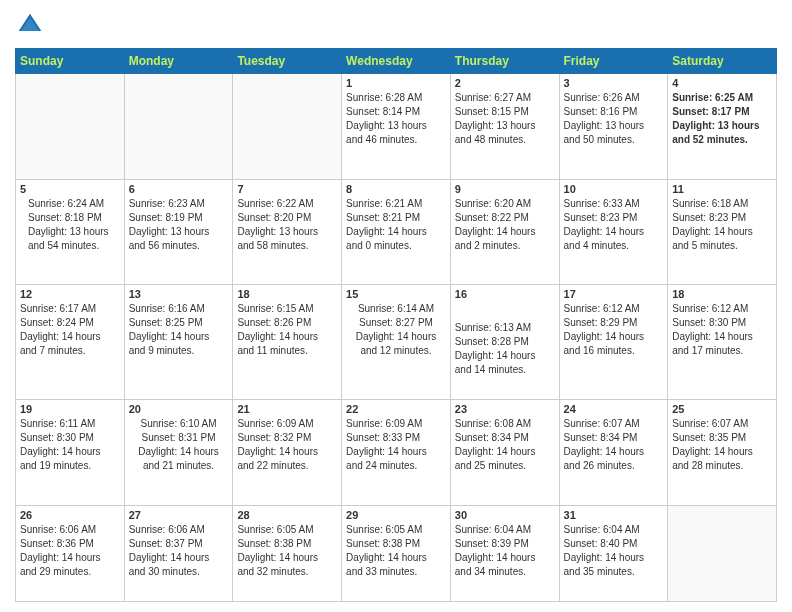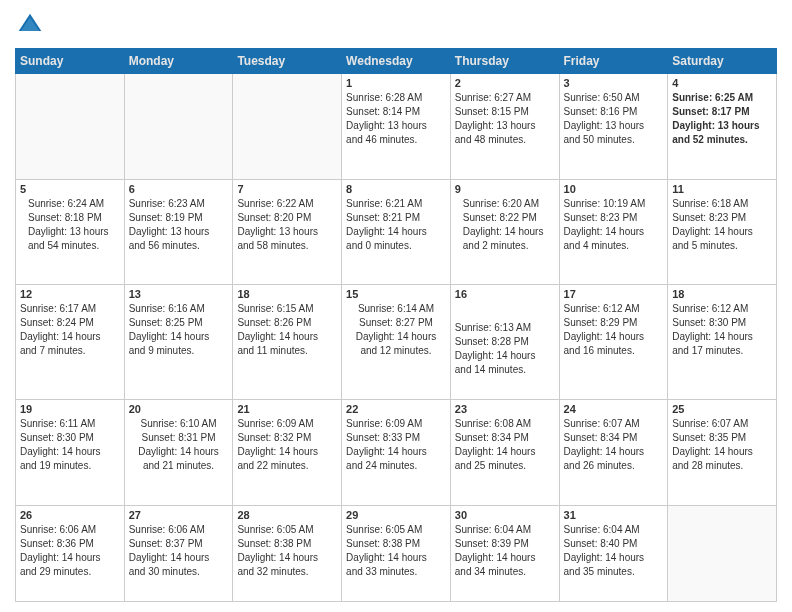--- a/index.html
+++ b/index.html
@@ -54,21 +54,21 @@
     }
     .calendar {
       flex: 1;
       border: 1px solid #ccc;
       border-collapse: collapse;
       width: 100%;
       table-layout: fixed;
     }
     .calendar thead tr th {
       background-color: #1a6faf;
-      color: #e5e5e5;
+      color: #bef264;
       font-size: 12px;
       font-weight: bold;
       padding: 5px 4px;
       border: 1px solid #1a6faf;
       text-align: left;
     }
     .calendar tbody tr td {
       border: 1px solid #ccc;
       vertical-align: top;
       padding: 3px 4px;
@@ -143,21 +143,21 @@
           </td>
           <td>
             <span class="day-num">2</span>
             <div class="day-info" style="white-space: pre-line;">Sunrise: 6:27 AM
 Sunset: 8:15 PM
 Daylight: 13 hours
 and 48 minutes.</div>
           </td>
           <td>
             <span class="day-num">3</span>
-            <div class="day-info" style="white-space: pre-line;">Sunrise: 6:50 AM
+            <div class="day-info" style="white-space: pre-line;">Sunrise: 6:26 AM
 Sunset: 8:16 PM
 Daylight: 13 hours
 and 50 minutes.</div>
           </td>
           <td>
             <span class="day-num">4</span>
             <div class="day-info" style="white-space: pre-line; font-weight: bold;">Sunrise: 6:25 AM
 Sunset: 8:17 PM
 Daylight: 13 hours
 and 52 minutes.</div>
@@ -187,28 +187,28 @@
           </td>
           <td>
             <span class="day-num">8</span>
             <div class="day-info" style="white-space: pre-line;">Sunrise: 6:21 AM
 Sunset: 8:21 PM
 Daylight: 14 hours
 and 0 minutes.</div>
           </td>
           <td>
             <span class="day-num">9</span>
-            <div class="day-info" style="white-space: pre-line; margin-left: 8px;">Sunrise: 6:20 AM
+            <div class="day-info" style="white-space: pre-line;">Sunrise: 6:20 AM
 Sunset: 8:22 PM
 Daylight: 14 hours
 and 2 minutes.</div>
           </td>
           <td>
             <span class="day-num">10</span>
-            <div class="day-info" style="white-space: pre-line;">Sunrise: 10:19 AM
+            <div class="day-info" style="white-space: pre-line;">Sunrise: 6:33 AM
 Sunset: 8:23 PM
 Daylight: 14 hours
 and 4 minutes.</div>
           </td>
           <td>
             <span class="day-num">11</span>
             <div class="day-info" style="white-space: pre-line;">Sunrise: 6:18 AM
 Sunset: 8:23 PM
 Daylight: 14 hours
 and 5 minutes.</div>

